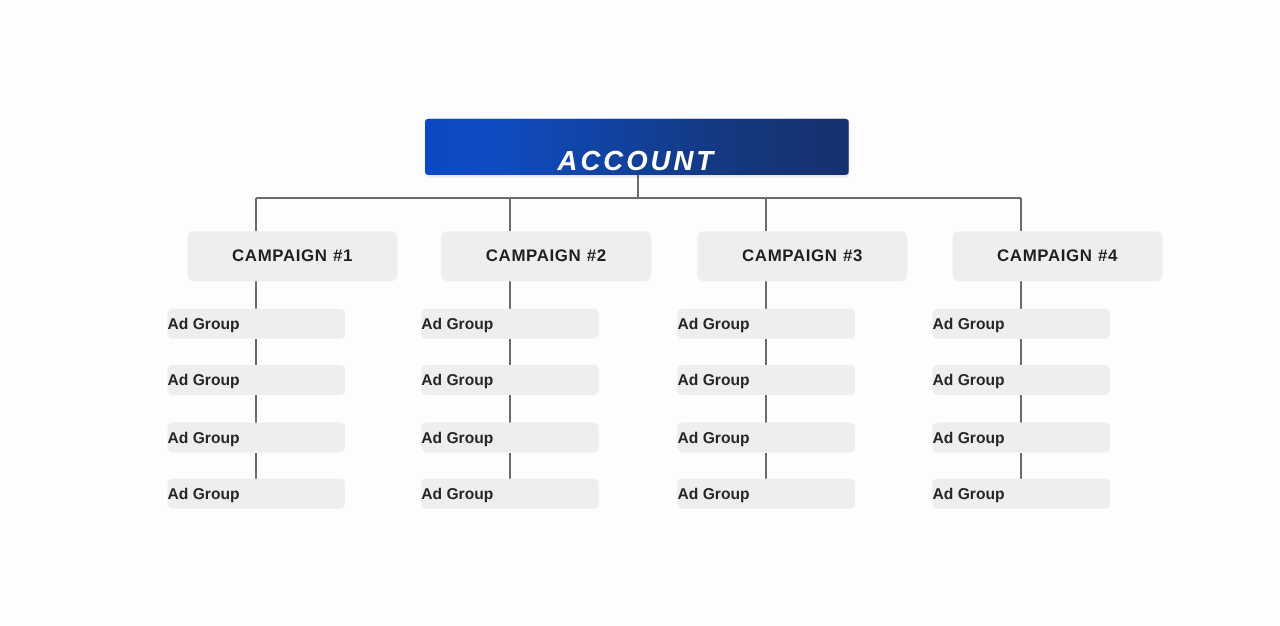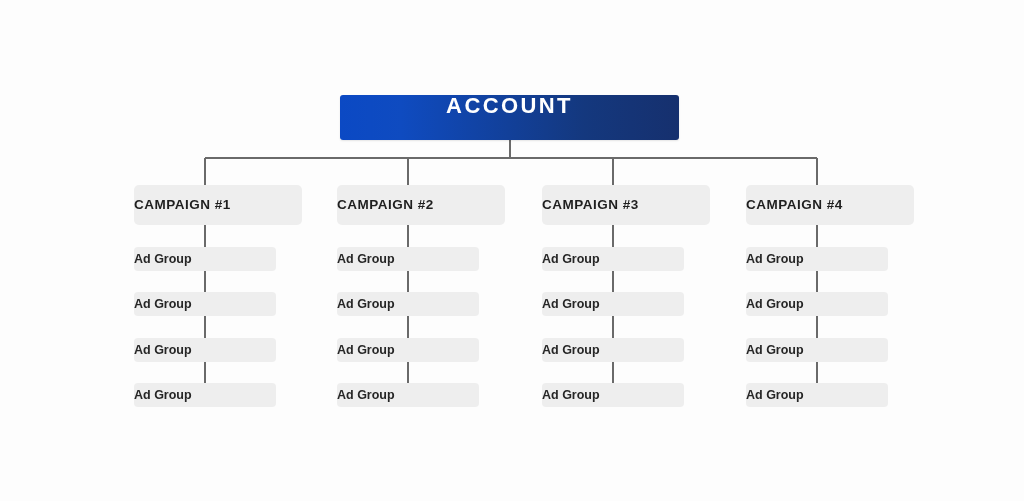--- a/index.html
+++ b/index.html
@@ -38,49 +38,51 @@
   
   .root-node {
     position: absolute;
     left: 340px;
     top: 95px;
     width: 339px;
     height: 45px;
     border-radius: 3px;
     background: linear-gradient(90deg, #0b49c4 0%, #0f4bc0 18%, #14387e 72%, #16306e 100%);
     display: flex;
-    align-items: flex-start;
+    align-items: flex-end;
     justify-content: center;
     box-shadow: 0 1px 2px rgba(0,0,0,0.10);
+    font-style: italic;
   }
   .root-label {
     color: #ffffff;
     font-size: 22px;
     font-weight: bold;
     letter-spacing: 2.4px;
     text-transform: uppercase;
     line-height: 1;
   }
 
   
   .column {
     position: absolute;
     width: 142px;
   }
 
   .campaign-node {
     position: absolute;
     top: 185px;
-    left: 0;
+    left: 16px;
     width: 168px;
     height: 40px;
     border-radius: 5px;
     background: #eeeeee;
     display: flex;
     align-items: center;
+    justify-content: center;
   }
   .campaign-label {
     color: #1f1f1f;
     font-size: 13.5px;
     font-weight: bold;
     letter-spacing: 0.5px;
     text-transform: uppercase;
     line-height: 1;
     white-space: nowrap;
   }

